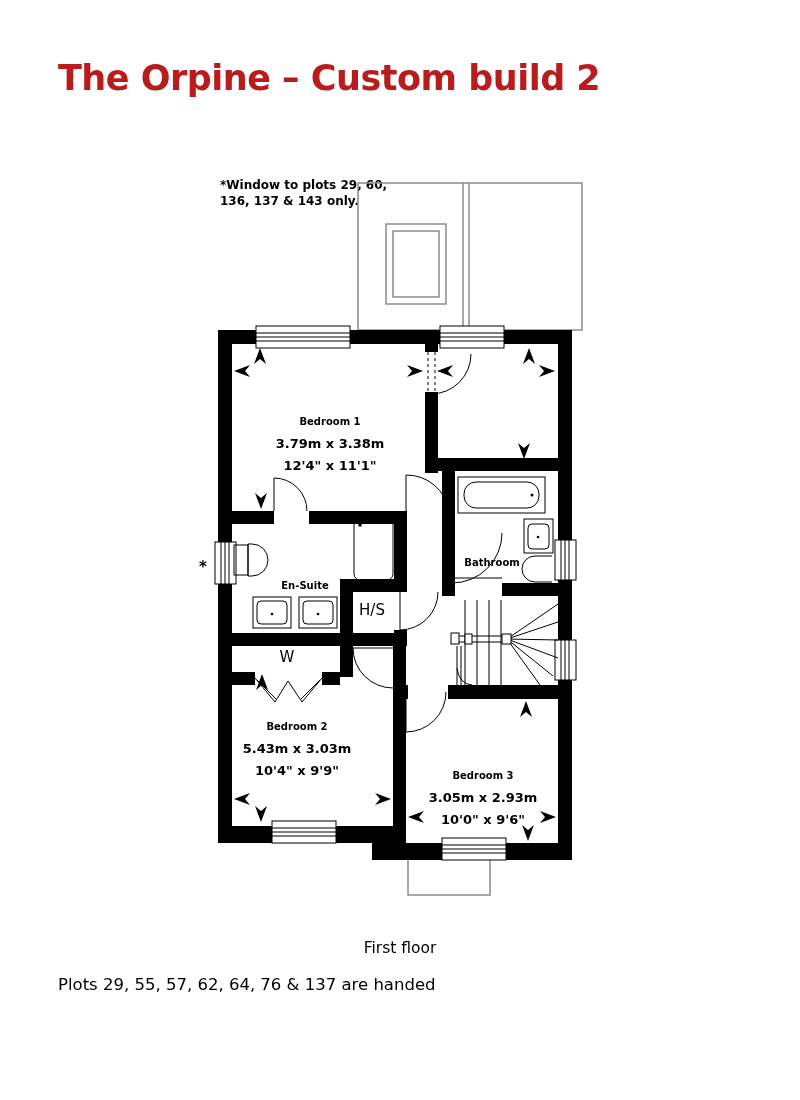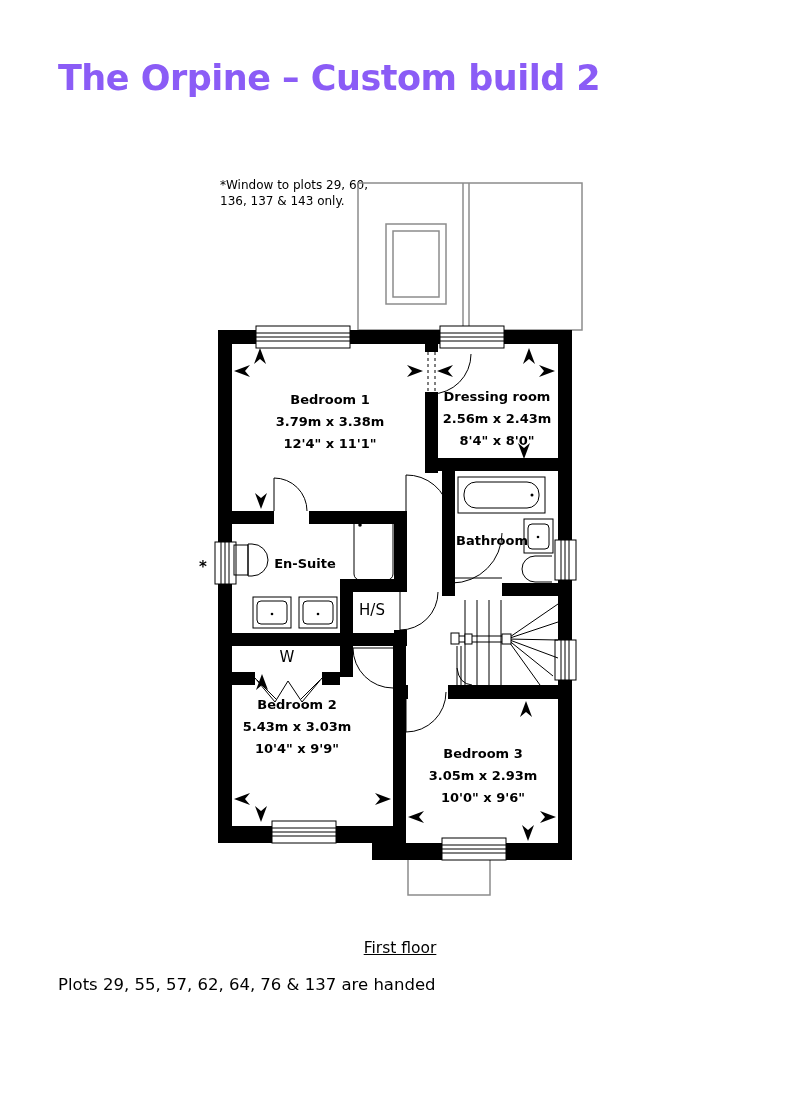--- a/index.html
+++ b/index.html
@@ -1,28 +1,28 @@
 <!DOCTYPE html>
 <html><head>
 <meta charset="utf-8">
 <style>
   html,body{margin:0;padding:0;background:#fff;}
   .page{position:relative;width:800px;height:1100px;background:#ffffff;overflow:hidden;
         font-family:"DejaVu Sans","Liberation Sans",sans-serif;color:#000;}
   .plan-svg{position:absolute;left:0;top:0;}
   .page-title{position:absolute;left:58px;top:58px;margin:0;font-size:35px;font-weight:800;
-              letter-spacing:-0.5px;color:#8b5cf6;white-space:nowrap;}
-  .plan-note{position:absolute;left:220px;top:177px;font-size:12px;font-weight:400;line-height:16px;}
+              letter-spacing:-0.5px;color:#b91c1c;white-space:nowrap;}
+  .plan-note{position:absolute;left:220px;top:177px;font-size:12px;font-weight:700;line-height:16px;}
   .star-mark{position:absolute;left:199px;top:558px;font-size:15px;font-weight:700;}
   .room-label{position:absolute;transform:translateX(-50%);text-align:center;white-space:nowrap;}
-  .room-name{font-weight:700;font-size:13px;line-height:22px;}
+  .room-name{font-weight:700;font-size:10px;line-height:22px;margin-top:22px;}
   .room-dim{font-weight:700;font-size:13px;line-height:22px;}
   .small-label{font-weight:400;font-size:15px;line-height:16px;}
   .floor-caption{position:absolute;left:400px;top:939px;transform:translateX(-50%);
-                 font-size:15.5px;font-weight:400;text-decoration:underline;}
+                 font-size:15.5px;font-weight:400;}
   .footer-text{position:absolute;left:58px;top:975px;font-size:16.5px;font-weight:400;}
 </style>
 </head>
 <body>
 
 <div class="page">
 
   <h1 class="page-title">The Orpine – Custom build 2</h1>
 
   <div class="plan-note">
@@ -228,25 +228,20 @@
       <path d="M0,0 L-16,-6 L-11,0 L-16,6 Z" transform="translate(528,841) rotate(90)"></path>
     </g>
   </svg>
 
   <div class="room-label" style="left:330px;top:389px">
     <div class="room-name">Bedroom 1</div>
     <div class="room-dim">3.79m x 3.38m</div>
     <div class="room-dim">12'4" x 11'1"</div>
   </div>
 
-  <div class="room-label" style="left:497px;top:386px">
-    <div class="room-name">Dressing room</div>
-    <div class="room-dim">2.56m x 2.43m</div>
-    <div class="room-dim">8'4" x 8'0"</div>
-  </div>
 
   <div class="room-label" style="left:492px;top:530px">
     <div class="room-name">Bathroom</div>
   </div>
 
   <div class="room-label" style="left:305px;top:553px">
     <div class="room-name">En-Suite</div>
   </div>
 
   <div class="room-label" style="left:372px;top:602px">

